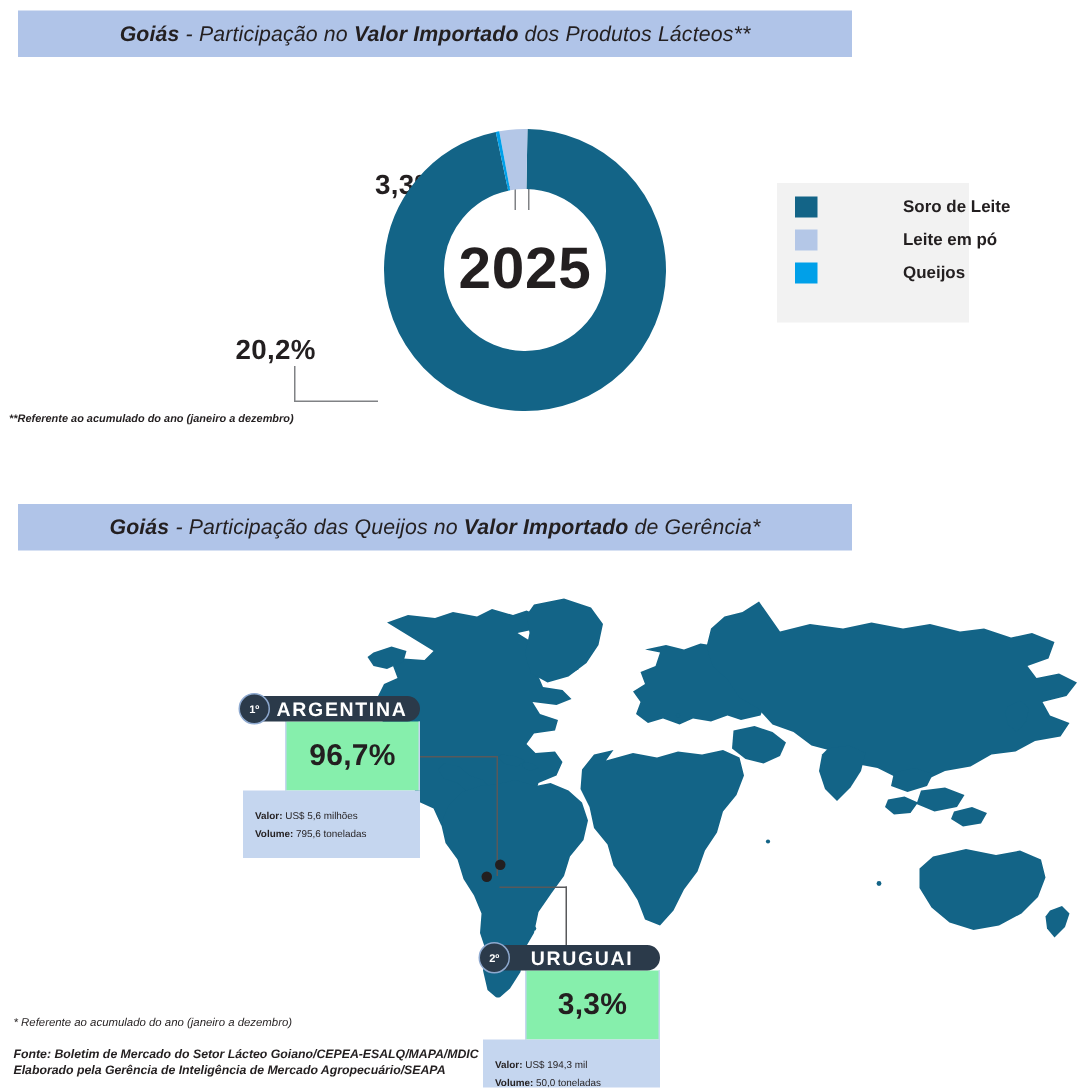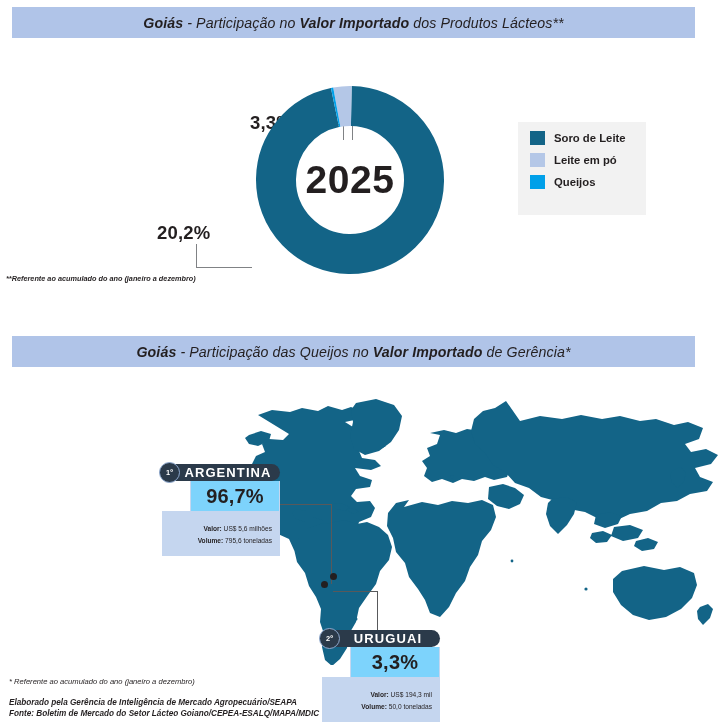--- a/index.html
+++ b/index.html
@@ -10,21 +10,21 @@
     background: #ffffff;
     font-family: "Liberation Sans", sans-serif;
     position: relative;
     overflow: hidden;
   }
 
   
   .title-bar {
     position: absolute;
     left: 12px;
-    width: 683px;
+    width: 556px;
     height: 31px;
     background: #b0c4e8;
     display: flex;
     align-items: center;
     justify-content: center;
   }
   .title-bar .title-text {
     font-size: 14.2px;
     font-style: italic;
     color: #231f20;
@@ -103,20 +103,21 @@
   #donut-legend {
     position: absolute;
     left: 518px; top: 72px;
     width: 128px;
     background: #f2f2f2;
     padding: 9px 10px 10px 12px;
   }
   .legend-item {
     display: flex; align-items: center;
     margin-bottom: 8px;
+    gap: 48px;
   }
   .legend-item:last-child { margin-bottom: 16px; }
   .legend-swatch {
     width: 15px; height: 14px;
     margin-right: 9px;
     flex: 0 0 auto;
   }
   .legend-label {
     font-size: 11.3px;
     font-weight: bold;
@@ -176,21 +177,20 @@
     border-radius: 50%;
     background: #231f20;
   }
   #dot-argentina { left: 321px; top: 581px; }
   #dot-uruguai   { left: 330px; top: 573px; }
 
   
   .callout {
     position: absolute;
     width: 118px;
-    text-align: right;
   }
   .callout-header {
     position: relative;
     height: 17px;
     background: #2b3a4a;
     border-radius: 9px;
     display: flex;
     align-items: center;
     justify-content: center;
   }
@@ -205,22 +205,22 @@
     font-size: 7.4px; font-weight: bold; color: #ffffff;
   }
   .callout-country {
     font-size: 13px;
     font-weight: bold;
     color: #ffffff;
     letter-spacing: 1.1px;
     padding-left: 14px;
   }
   .callout-pct {
-    background: #7dd3fc;
-    height: 30px;
+    background: #86efac;
+    height: 46px;
     display: flex; align-items: center; justify-content: center;
     font-size: 20px;
     font-weight: bold;
     color: #231f20;
     letter-spacing: .2px;
     border-left: 1px solid #c6d6ef;
     border-right: 1px solid #c6d6ef;
     margin-left: 28px;
   }
   .callout-body {
@@ -352,15 +352,15 @@
   </div>
   <div class="callout-pct">3,3%</div>
   <div class="callout-body">
     <div><span class="k">Valor:</span><span> US$ 194,3 mil</span></div>
     <div><span class="k">Volume:</span><span> 50,0 toneladas</span></div>
   </div>
 </div>
 
 <div class="footnote" id="footnote-map">* Referente ao acumulado do ano (janeiro a dezembro)</div>
 <div id="source-block">
+  <div>Fonte: Boletim de Mercado do Setor Lácteo Goiano/CEPEA-ESALQ/MAPA/MDIC</div>
   <div>Elaborado pela Gerência de Inteligência de Mercado Agropecuário/SEAPA</div>
-  <div>Fonte: Boletim de Mercado do Setor Lácteo Goiano/CEPEA-ESALQ/MAPA/MDIC</div>
 </div>
 
 </body></html>

